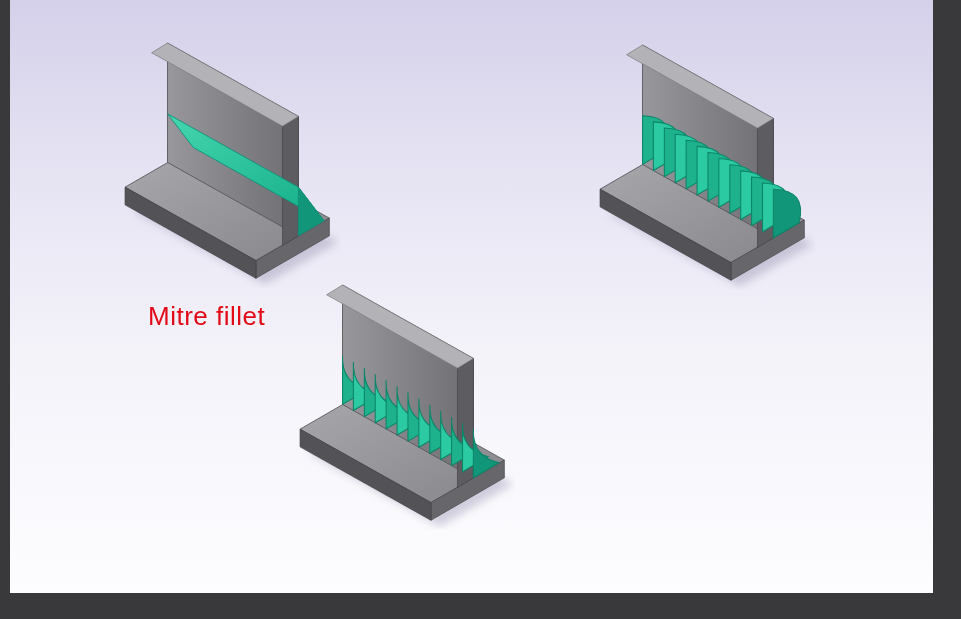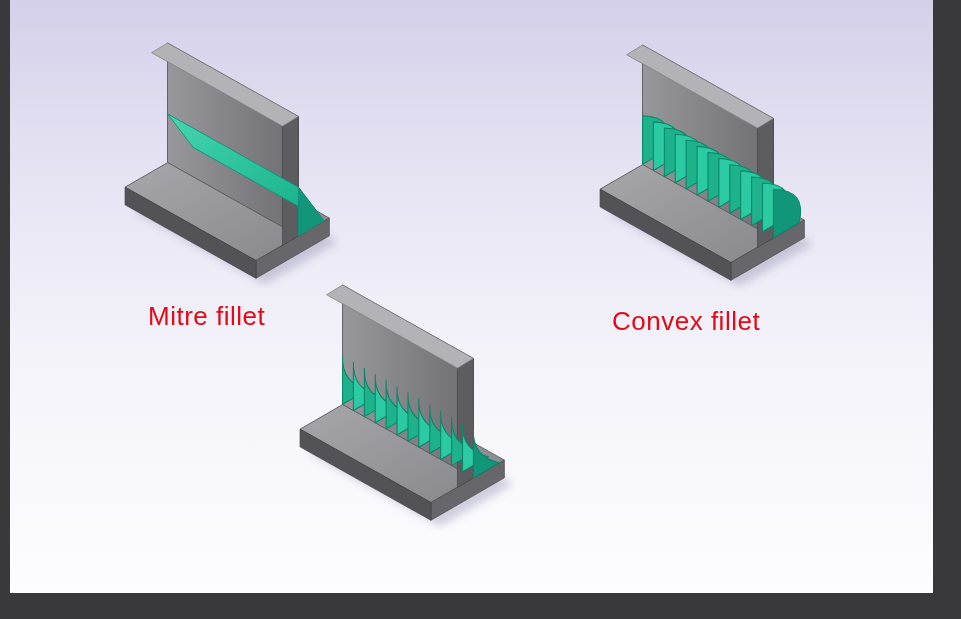--- a/index.html
+++ b/index.html
@@ -89,21 +89,20 @@
             <path d="M139.0,219.5 L139.0,164.5 Q177.3,165.3 168.0,202.5 Z" fill="#1db18c" stroke="#0b8668" stroke-width="1.2"></path>
             <path d="M151.3,226.4 L151.3,171.4 Q189.7,172.2 180.3,209.4 Z" fill="#2bcaa2" stroke="#0b8668" stroke-width="1.2"></path>
             <path d="M163.7,233.3 L163.7,178.3 Q202.0,179.1 192.7,216.3 Z" fill="#1db18c" stroke="#0b8668" stroke-width="1.2"></path>
             <path d="M176.0,240.3 L176.0,185.3 Q214.3,186.0 205.0,223.3 Z" fill="#2bcaa2" stroke="#0b8668" stroke-width="1.2"></path>
             <path d="M188.3,247.2 L188.3,192.2 Q226.7,193.0 217.3,230.2 Z" fill="#1db18c" stroke="#0b8668" stroke-width="1.2"></path>
             <path d="M200.7,254.1 L200.7,199.1 Q239.0,199.9 229.7,237.1 Z" fill="#2bcaa2" stroke="#0b8668" stroke-width="1.2"></path>
             <path d="M213.0,261.0 L213.0,206.0 Q251.3,206.8 242.0,244.0 Z" fill="#12967a" stroke="#0b8668" stroke-width="1.2"></path>
           </g>
       </svg>
     </figure>
-    <div class="fig-label" style="left:602px;top:306px;">Convex fillet</div>
 
     <figure class="fig" style="left:275px;top:247px;">
       <svg width="230" height="283" viewBox="0 0 260 320">
         <use href="#tjoint"></use>
         <g id="fillet-concave">
             <path d="M65.0,178.0 L65.0,123.0 Q63.6,154.1 94.0,161.0 Z" fill="#1db18c" stroke="#0b8668" stroke-width="1.2"></path>
             <path d="M77.3,184.9 L77.3,129.9 Q75.9,161.1 106.3,167.9 Z" fill="#2bcaa2" stroke="#0b8668" stroke-width="1.2"></path>
             <path d="M89.7,191.8 L89.7,136.8 Q88.3,168.0 118.7,174.8 Z" fill="#1db18c" stroke="#0b8668" stroke-width="1.2"></path>
             <path d="M102.0,198.8 L102.0,143.8 Q100.6,174.9 131.0,181.8 Z" fill="#2bcaa2" stroke="#0b8668" stroke-width="1.2"></path>
             <path d="M114.3,205.7 L114.3,150.7 Q112.9,181.8 143.3,188.7 Z" fill="#1db18c" stroke="#0b8668" stroke-width="1.2"></path>

